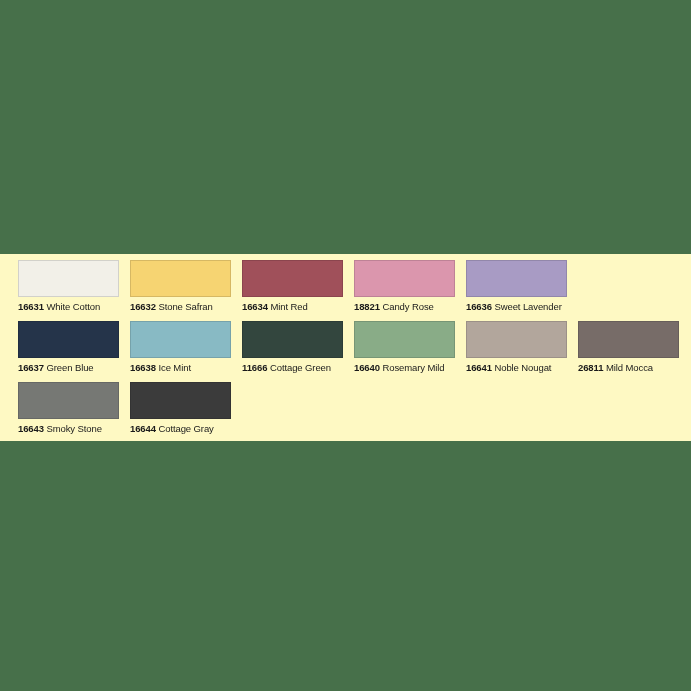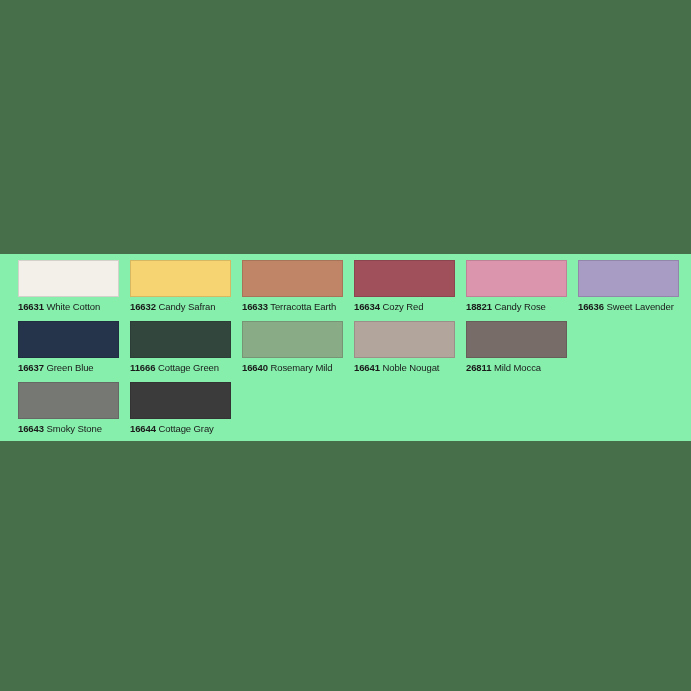--- a/index.html
+++ b/index.html
@@ -62,52 +62,52 @@
     font-weight: bold;
   }
   .swatch-name {
     font-weight: normal;
   }
 </style>
 </head>
 <body>
 
 <div id="stage" style="background: rgb(71, 112, 74);">
-  <div id="panel" style="background: #86efac;">
+  <div id="panel" style="background: #fef9c3;">
     <div id="grid">
         <div class="swatch-row">
           <div class="swatch-cell">
             <div class="swatch-chip" style="background: rgb(242, 240, 232);"></div>
             <div class="swatch-label"><span class="swatch-code">16631</span><span class="swatch-name"> White Cotton</span></div>
           </div>
           <div class="swatch-cell">
             <div class="swatch-chip" style="background: rgb(246, 212, 114);"></div>
-            <div class="swatch-label"><span class="swatch-code">16632</span><span class="swatch-name"> Candy Safran</span></div>
-          </div>
-          <div class="swatch-cell">
-            <div class="swatch-chip" style="background: rgb(192, 133, 103);"></div>
-            <div class="swatch-label"><span class="swatch-code">16633</span><span class="swatch-name"> Terracotta Earth</span></div>
+            <div class="swatch-label"><span class="swatch-code">16632</span><span class="swatch-name"> Stone Safran</span></div>
           </div>
           <div class="swatch-cell">
             <div class="swatch-chip" style="background: rgb(160, 80, 90);"></div>
-            <div class="swatch-label"><span class="swatch-code">16634</span><span class="swatch-name"> Cozy Red</span></div>
+            <div class="swatch-label"><span class="swatch-code">16634</span><span class="swatch-name"> Mint Red</span></div>
           </div>
           <div class="swatch-cell">
             <div class="swatch-chip" style="background: rgb(219, 150, 173);"></div>
             <div class="swatch-label"><span class="swatch-code">18821</span><span class="swatch-name"> Candy Rose</span></div>
           </div>
           <div class="swatch-cell">
             <div class="swatch-chip" style="background: rgb(168, 155, 196);"></div>
             <div class="swatch-label"><span class="swatch-code">16636</span><span class="swatch-name"> Sweet Lavender</span></div>
           </div>
         </div>
         <div class="swatch-row">
           <div class="swatch-cell">
             <div class="swatch-chip" style="background: rgb(37, 52, 74);"></div>
             <div class="swatch-label"><span class="swatch-code">16637</span><span class="swatch-name"> Green Blue</span></div>
+          </div>
+          <div class="swatch-cell">
+            <div class="swatch-chip" style="background: rgb(136, 186, 196);"></div>
+            <div class="swatch-label"><span class="swatch-code">16638</span><span class="swatch-name"> Ice Mint</span></div>
           </div>
           <div class="swatch-cell">
             <div class="swatch-chip" style="background: rgb(51, 70, 62);"></div>
             <div class="swatch-label"><span class="swatch-code">11666</span><span class="swatch-name"> Cottage Green</span></div>
           </div>
           <div class="swatch-cell">
             <div class="swatch-chip" style="background: rgb(137, 172, 135);"></div>
             <div class="swatch-label"><span class="swatch-code">16640</span><span class="swatch-name"> Rosemary Mild</span></div>
           </div>
           <div class="swatch-cell">

